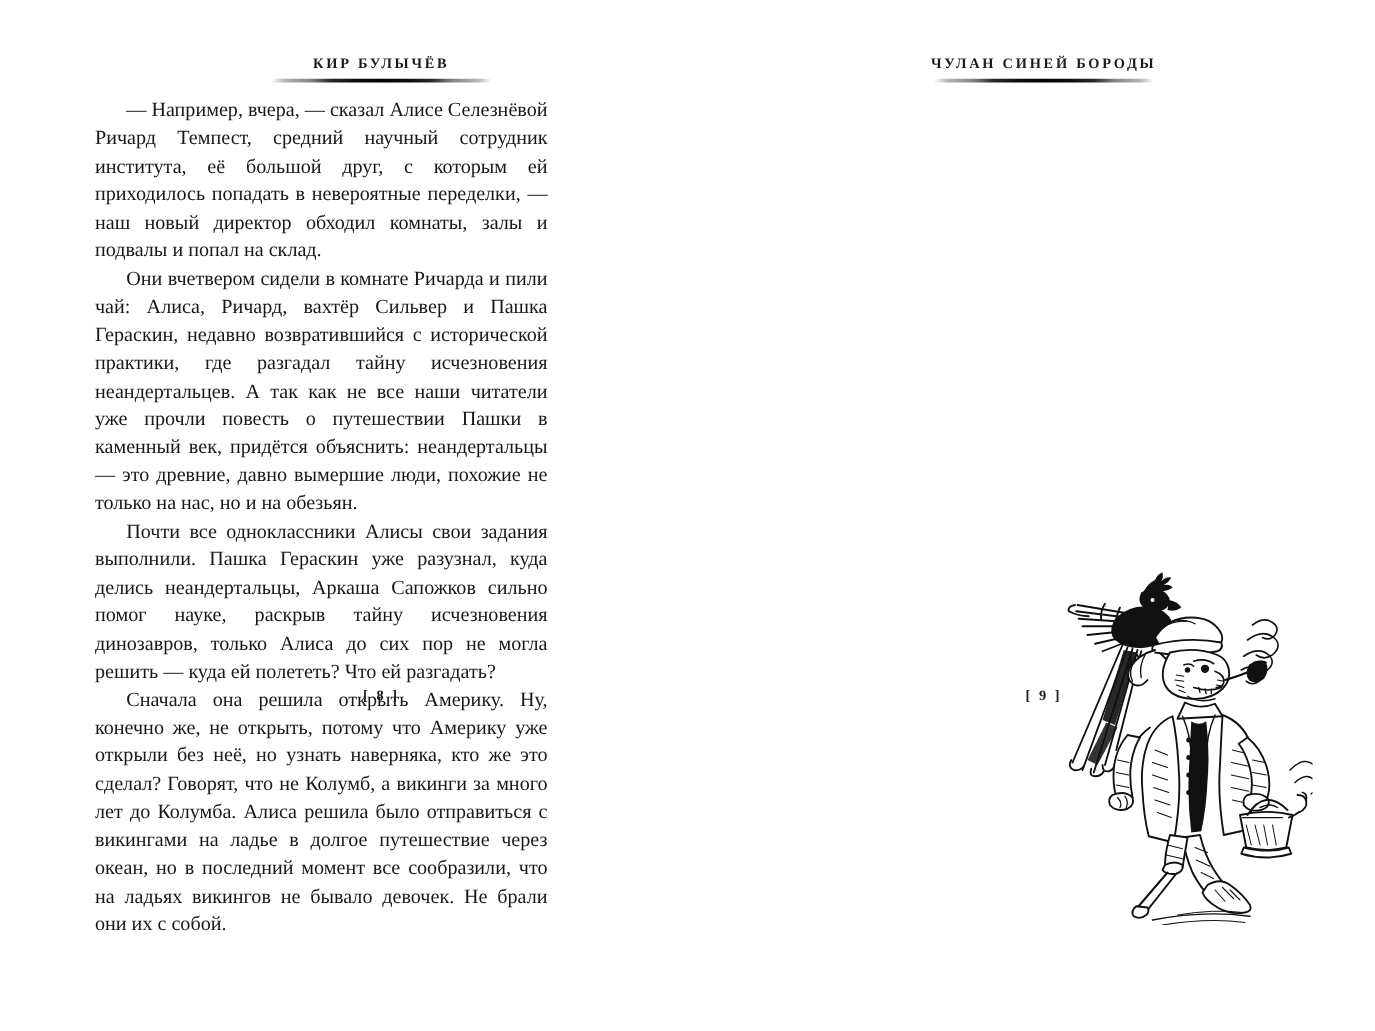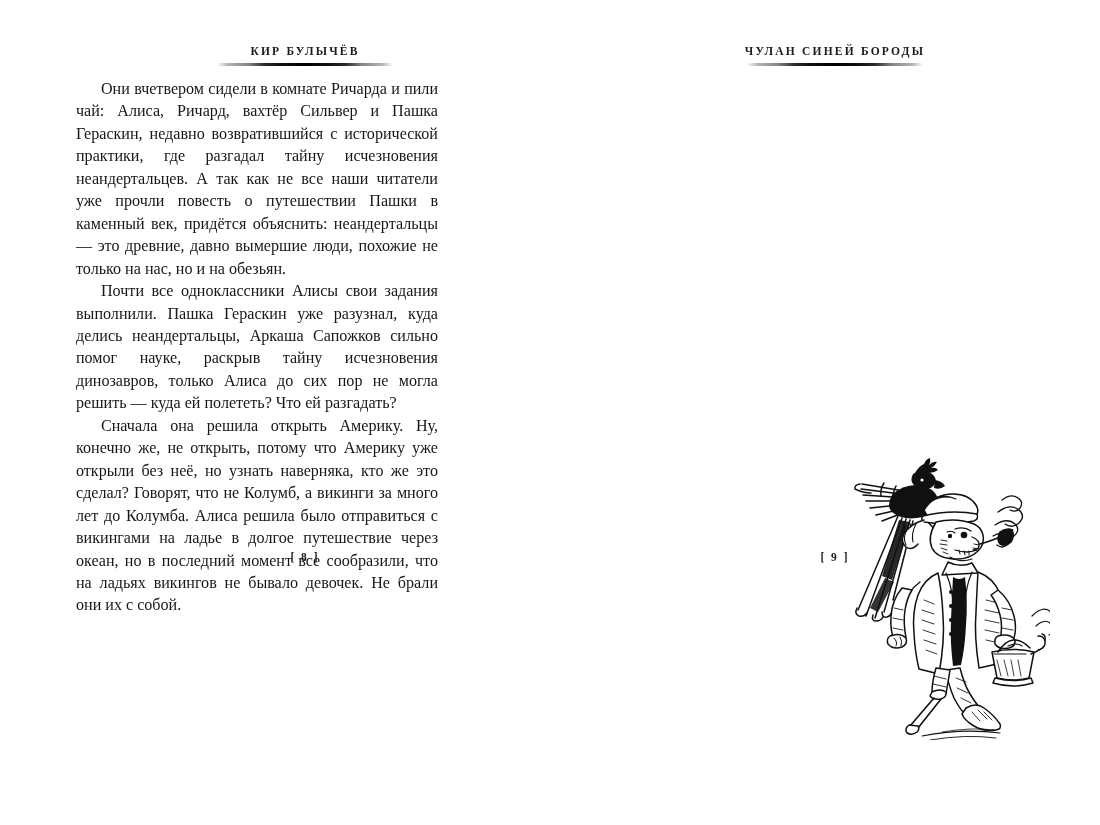--- a/index.html
+++ b/index.html
@@ -124,20 +124,21 @@
 <div class="spread">
 
   <div class="page page-left">
 
     <div class="runhead">
       <div class="runhead-text">КИР БУЛЫЧЁВ</div>
       <div class="runhead-rule"></div>
     </div>
 
     <div class="column">
+      <p>— Например, вчера, — сказал Алисе Селезнёвой Ричард Темпест, средний научный сотрудник института, её большой друг, с которым ей приходилось попадать в невероятные переделки, — наш новый директор обходил комнаты, залы и подвалы и попал на склад.</p>
       <p>Они вчетвером сидели в комнате Ричарда и пили чай: Алиса, Ричард, вахтёр Сильвер и Пашка Гераскин, недавно возвратившийся с исторической практики, где разгадал тайну исчезновения неандертальцев. А так как не все наши читатели уже прочли повесть о путешествии Пашки в каменный век, придётся объяснить: неандертальцы — это древние, давно вымершие люди, похожие не только на нас, но и на обезьян.</p>
       <p>Почти все одноклассники Алисы свои задания выполнили. Пашка Гераскин уже разузнал, куда делись неандертальцы, Аркаша Сапожков сильно помог науке, раскрыв тайну исчезновения динозавров, только Алиса до сих пор не могла решить — куда ей полететь? Что ей разгадать?</p>
       <p>Сначала она решила открыть Америку. Ну, конечно же, не открыть, потому что Америку уже открыли без неё, но узнать наверняка, кто же это сделал? Говорят, что не Колумб, а викинги за много лет до Колумба. Алиса решила было отправиться с викингами на ладье в долгое путешествие через океан, но в последний момент все сообразили, что на ладьях викингов не бывало девочек. Не брали они их с собой.</p>
 
     </div>
 
     <div class="folio">[ 8 ]</div>
   </div>
 
   <div class="page page-right">

